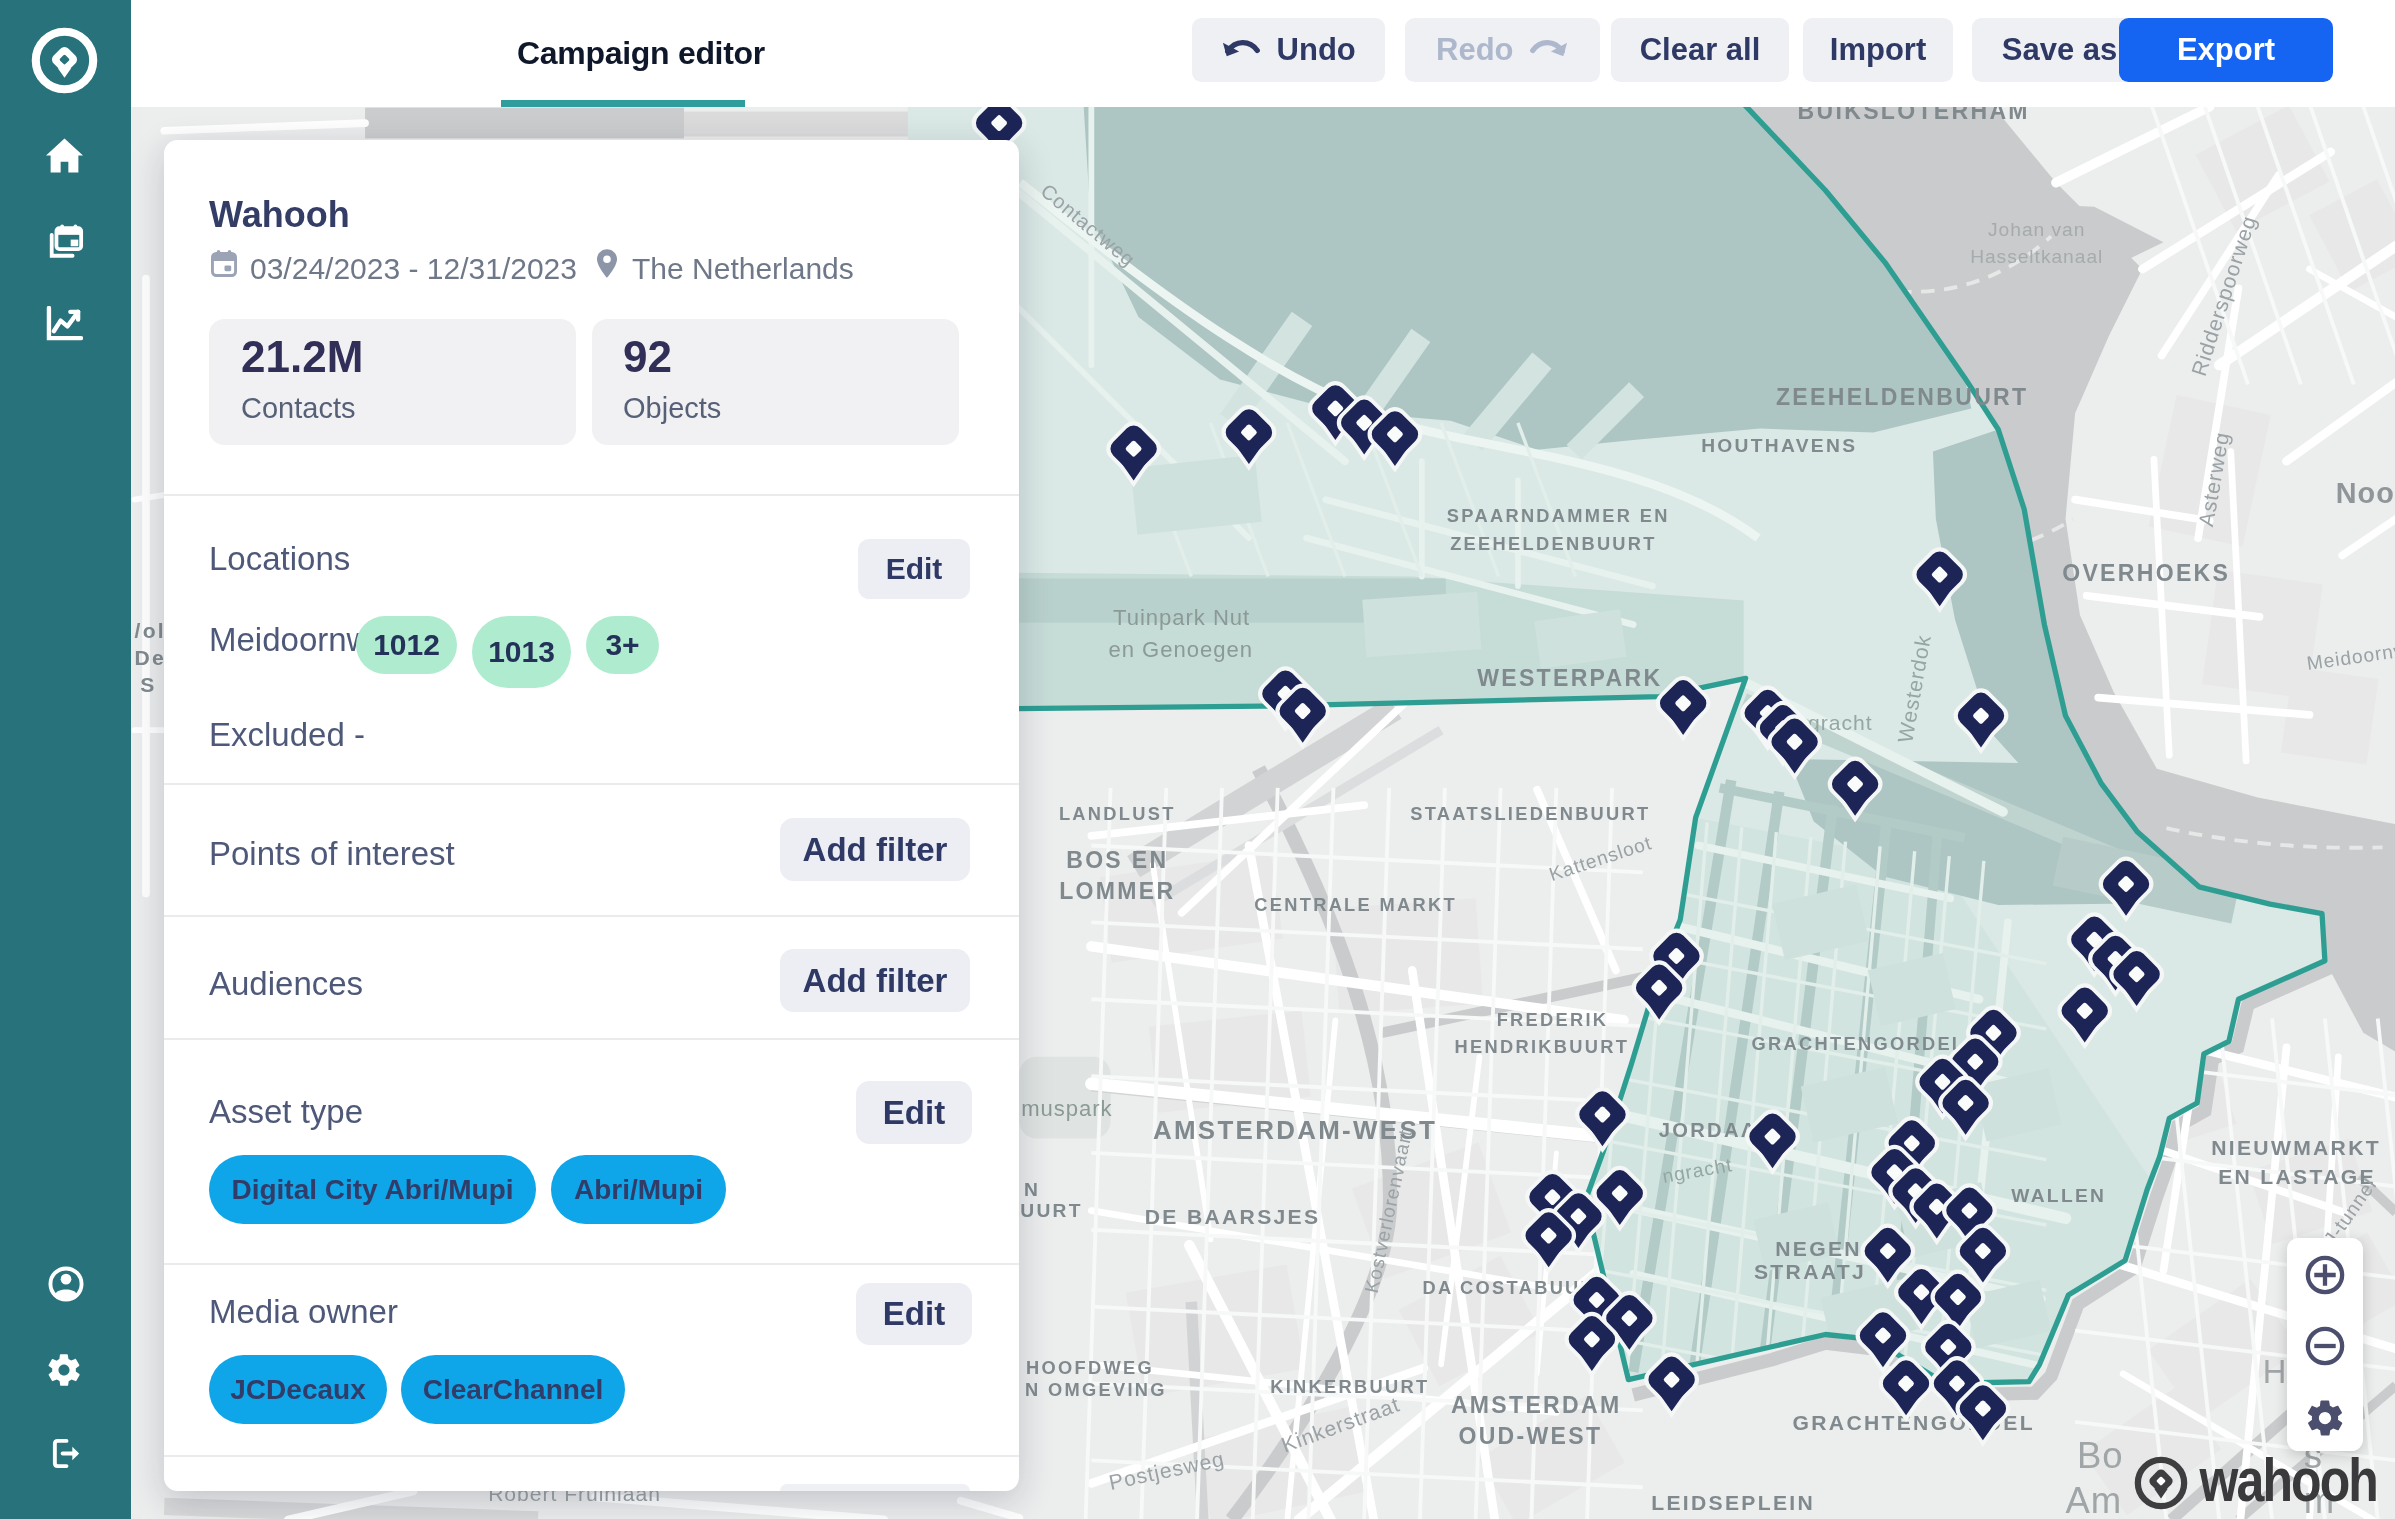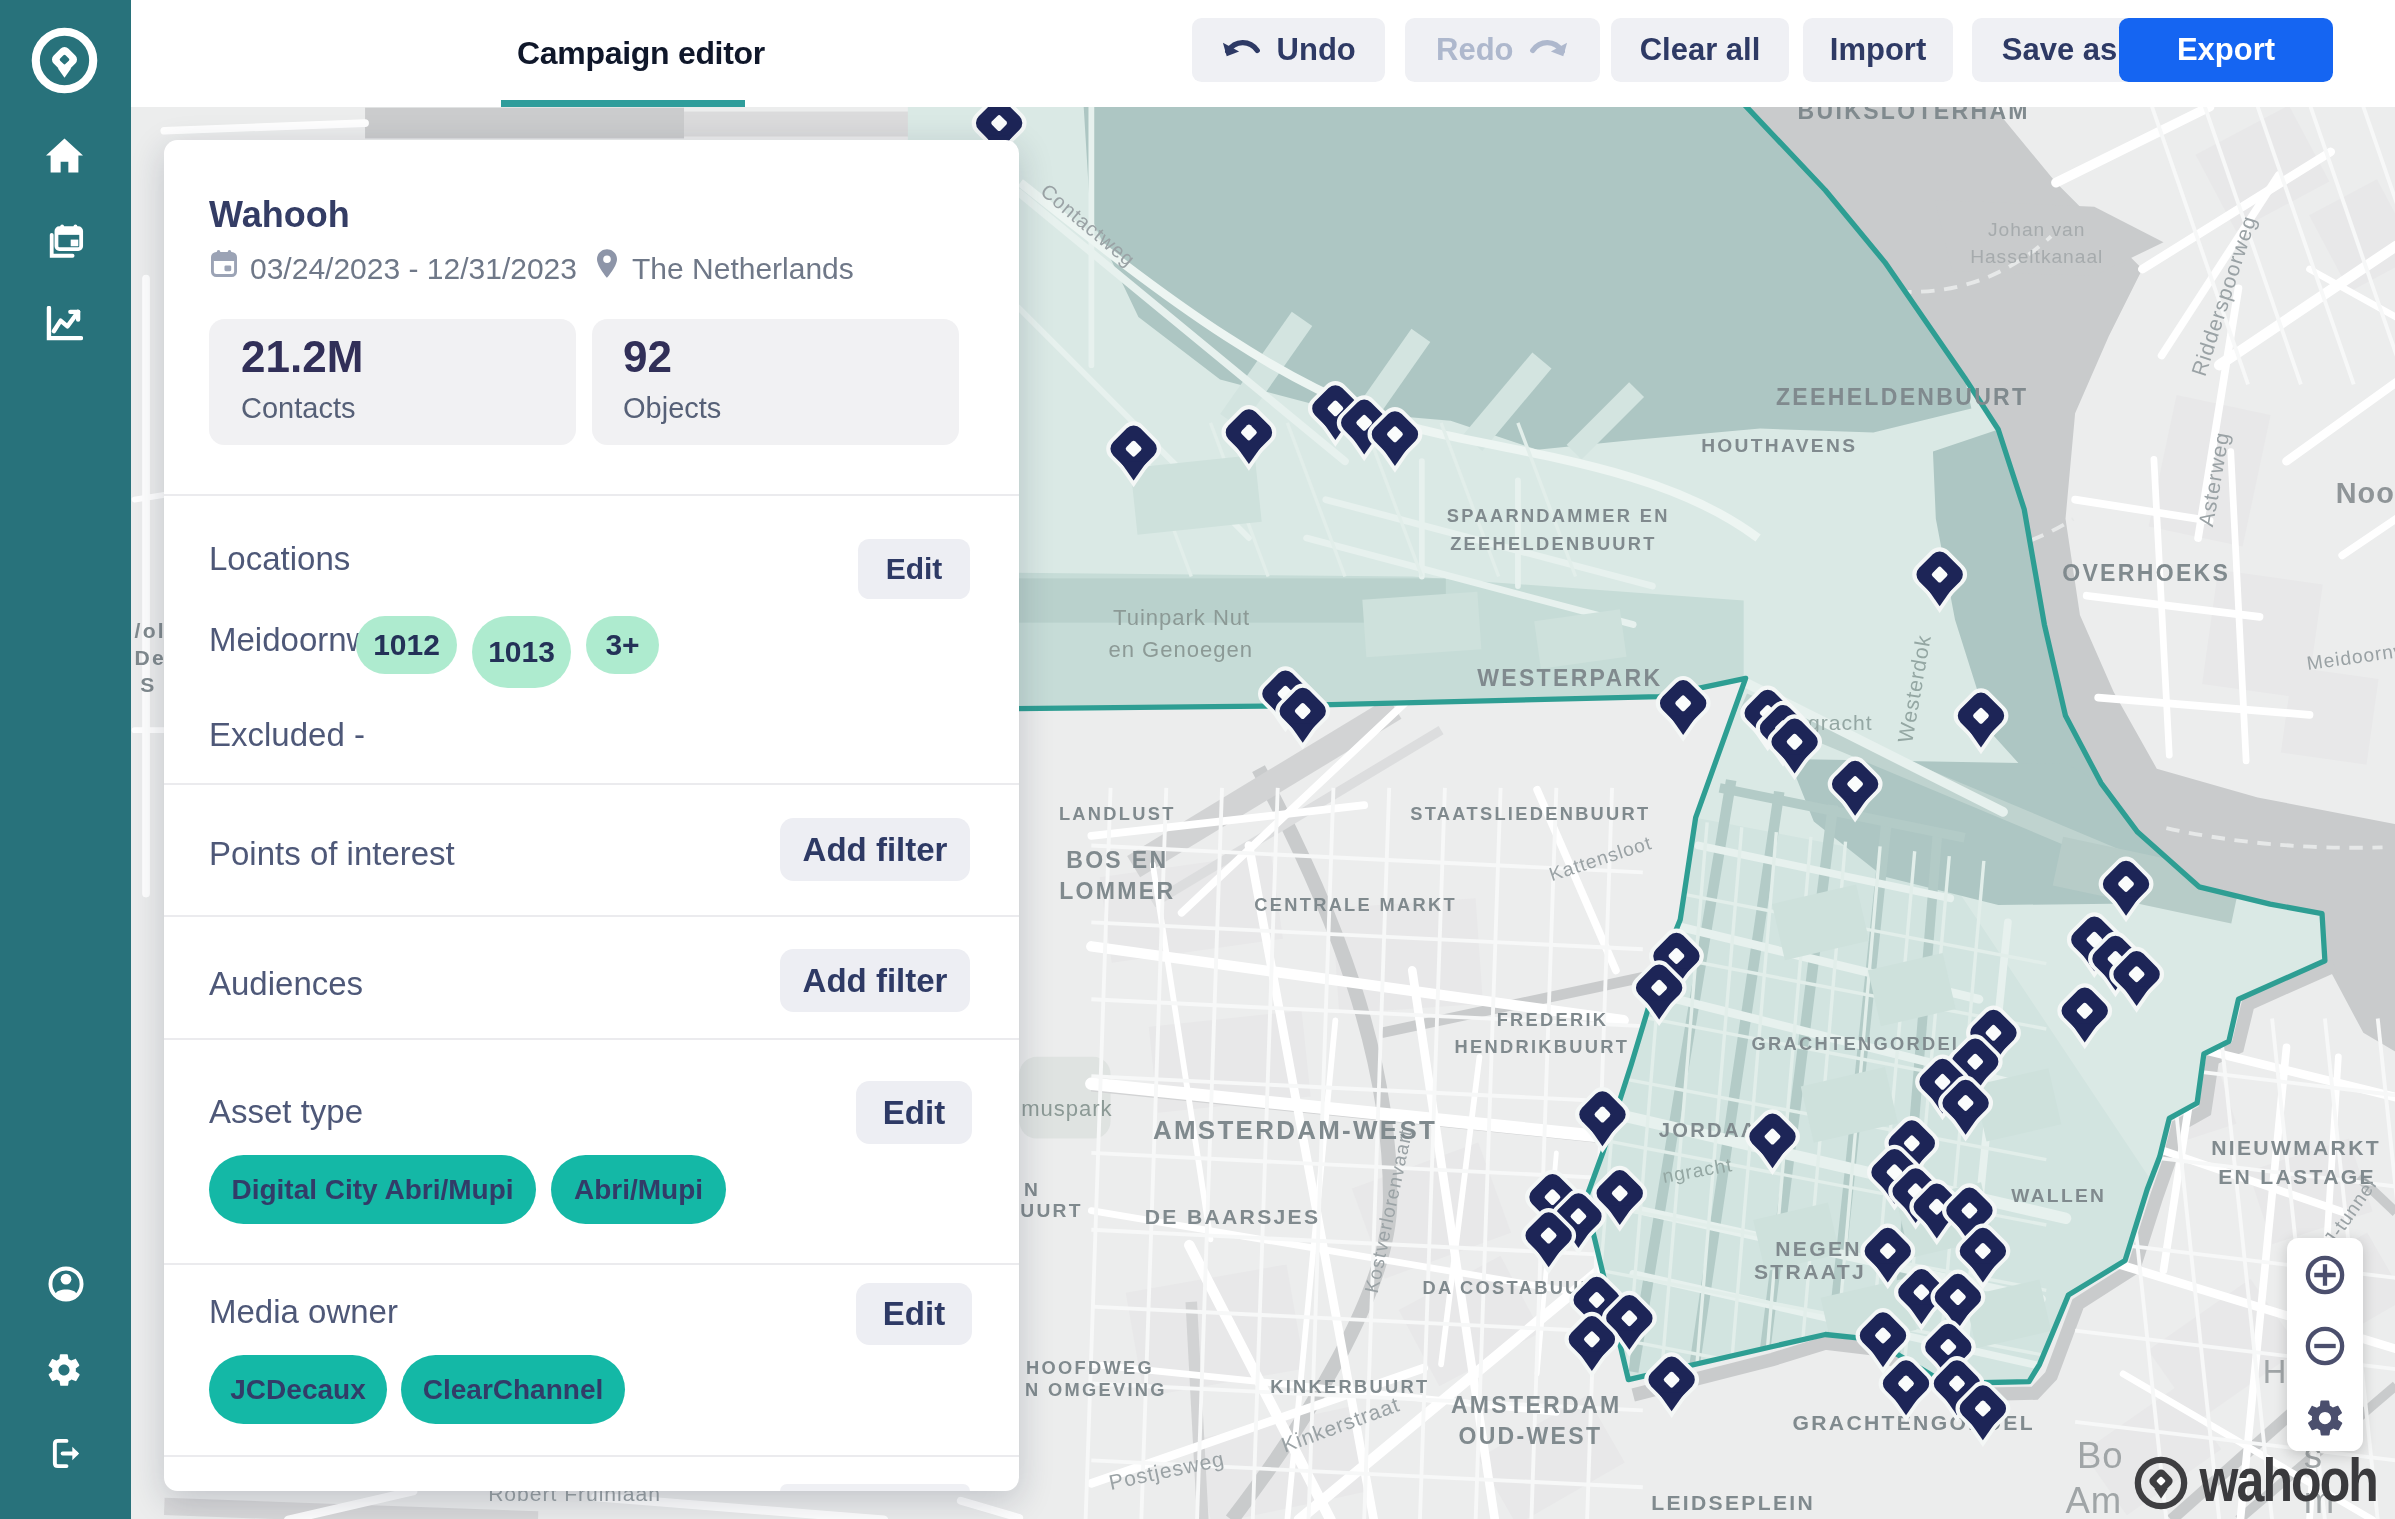--- a/index.html
+++ b/index.html
@@ -22,21 +22,21 @@
 #panel{position:absolute;left:164px;top:140px;width:855px;height:1351px;background:#fff;
   border-radius:13.4px;box-shadow:0 9.6px 35px rgba(25,35,60,.20);z-index:10}
 #panel .abs{position:absolute}
 .divider{position:absolute;left:0;width:855px;height:1.9px;background:#EBEBEE}
 .seclab{position:absolute;left:45px;font-size:33px;color:#4E5878;font-weight:400}
 .gbtn{position:absolute;background:#EDEEF3;border-radius:11.5px;color:#2E3A65;font-weight:700;
   font-size:30px;display:flex;align-items:center;justify-content:center}
 .chip{position:absolute;border-radius:38px;font-weight:700;font-size:30px;
   display:flex;align-items:center;justify-content:center;white-space:nowrap}
 .chip.g{background:#AEEBCF;color:#243158}
-.chip.v{background:#14b8a6;color:#323C68}
+.chip.v{background:#0ea5e9;color:#323C68}
 
 #ctrl{position:absolute;left:2287px;top:1238px;width:76px;height:213px;background:#fff;
   border-radius:11.5px;box-shadow:0 3.8px 13.4px rgba(0,0,0,.18);z-index:5}
 
 #wm{position:absolute;left:2134px;top:1454px;z-index:5;display:flex;align-items:center}
 #wm .txt{font-size:50px;font-weight:700;color:#3A3A3D;letter-spacing:-1.9px;margin-left:11.5px;transform:scaleY(1.22);transform-origin:50% 72%}
 </style></head><body>
 <svg id="map" width="2396" height="1520" viewBox="0 0 2494 1582" font-family="Liberation Sans, sans-serif">
     <rect x="0" y="0" width="2494" height="1582" fill="#ECEDED"></rect>
     <rect x="1150" y="900" width="180" height="90" fill="#E8E8E9" transform="rotate(-8 1240.0 945.0)"></rect>

